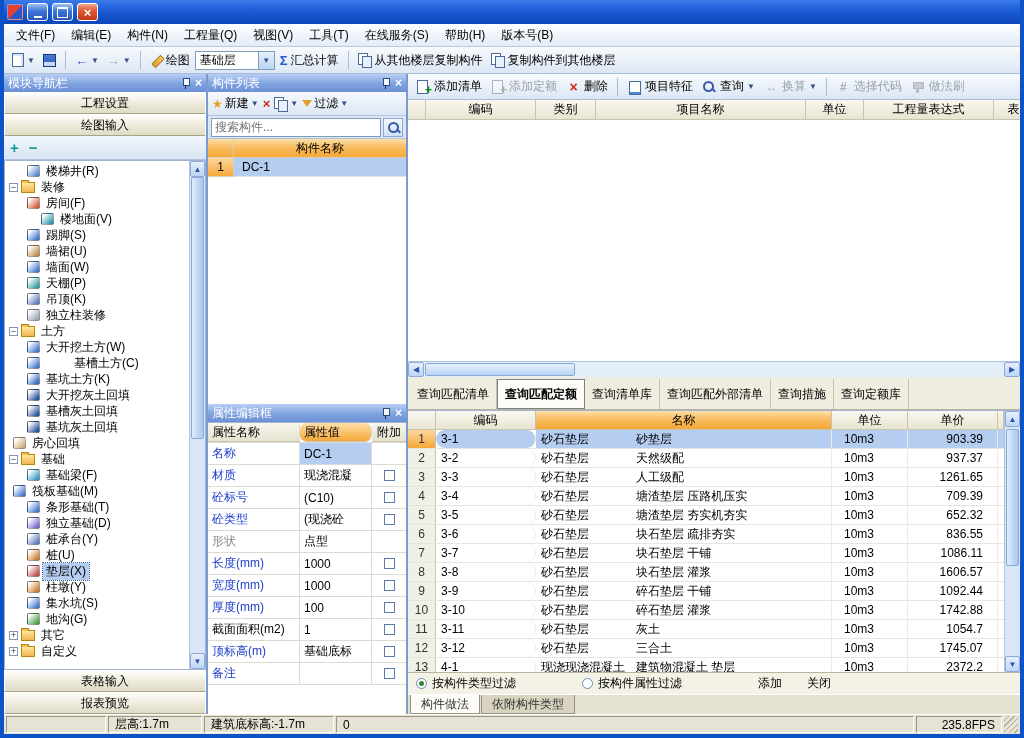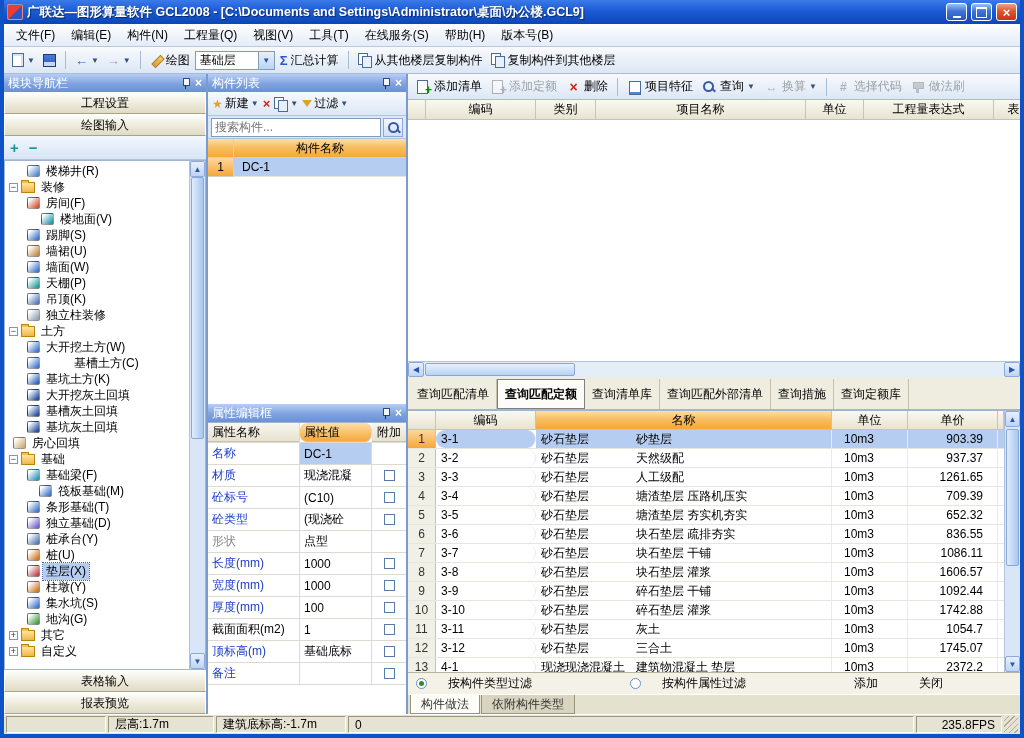--- a/index.html
+++ b/index.html
@@ -183,21 +183,21 @@
   .qg-fill { flex:1; }
   .qg-row.selected > div:not(.qg-num) { background:#B5CDF0; }
   .qg-row.selected .qg-num { background:linear-gradient(#FDD79E,#F5A838); }
 
   .vscroll { width:16px; flex:none; display:flex; flex-direction:column; background:#D8E6F8; border-left:1px solid #B0C4E0; }
   .sb-btn { height:16px; flex:none; display:flex; align-items:center; justify-content:center;
             color:#2A52A8; font-size:8px; background:linear-gradient(#E7F0FC,#BCD5F5); border:1px solid #8FA8D8; border-radius:2px; }
   .sb-track { flex:1; position:relative; }
   .sb-thumb { position:absolute; left:1px; right:1px; background:linear-gradient(90deg,#E0EDFC,#A8C6F0); border:1px solid #88A8D8; border-radius:2px; }
 
-  .filter-bar { height:22px; flex:none; display:flex; align-items:center; gap:21px; padding-left:8px;
+  .filter-bar { height:22px; flex:none; display:flex; align-items:center; gap:5px; padding-left:8px;
                 background:#F4F2E6; border-top:1px solid #B8B4A0; }
   .radio { width:11px; height:11px; flex:none; border-radius:50%; border:1px solid #6A8BC0; background:#fff; position:relative; }
   .radio.checked::after { content:""; position:absolute; inset:2px; border-radius:50%; background:#2E8A2E; }
   .fb-gap { width:56px; }
   .fb-btn { padding:2px 10px; }
 
   .bottom-tabs { height:20px; flex:none; display:flex; gap:1px; padding-left:2px; background:#E4E1CF; border-top:1px solid #FFF; }
   .btab { display:flex; align-items:center; padding:0 10px; background:#D8D4C0; border:1px solid #98947E; border-top:none; color:#333; }
   .btab.active { background:#FDFCF6; }
 
@@ -207,21 +207,20 @@
             border:1px solid; border-color:#9A9782 #FFFFFF #FFFFFF #9A9782; }
   .grip { width:14px; height:17px; background:repeating-linear-gradient(135deg, transparent 0 3px, #B0AC98 3px 4px); }
 </style>
 </head>
 <body>
 
 <div class="window">
 
   <div class="titlebar">
     <span class="app-icon"></span>
-    <span class="title-text">广联达—图形算量软件 GCL2008 - [C:\Documents and Settings\Administrator\桌面\办公楼.GCL9]</span>
     <span class="wbtn min"></span>
     <span class="wbtn max"></span>
     <span class="wbtn close"></span>
   </div>
 
   <div class="menubar" id="menubar">
       <span class="menu-item">文件(F)</span>
       <span class="menu-item">编辑(E)</span>
       <span class="menu-item">构件(N)</span>
       <span class="menu-item">工程量(Q)</span>
@@ -367,21 +366,21 @@
             </div>
             <div class="tree-row" style="padding-left: 4px;">
               <span class="expander">−</span>
               <span class="folder-icon"></span>
               <span class="tree-label">基础</span>
             </div>
             <div class="tree-row" style="padding-left: 22px;">
               <span class="tree-icon" style="background: linear-gradient(135deg, rgb(255, 255, 255) 15%, rgb(58, 155, 192) 85%);"></span>
               <span class="tree-label">基础梁(F)</span>
             </div>
-            <div class="tree-row" style="padding-left: 34px;">
+            <div class="tree-row" style="padding-left: 8px;">
               <span class="tree-icon" style="background: linear-gradient(135deg, rgb(255, 255, 255) 15%, rgb(74, 123, 208) 85%);"></span>
               <span class="tree-label">筏板基础(M)</span>
             </div>
             <div class="tree-row" style="padding-left: 22px;">
               <span class="tree-icon" style="background: linear-gradient(135deg, rgb(255, 255, 255) 15%, rgb(74, 123, 208) 85%);"></span>
               <span class="tree-label">条形基础(T)</span>
             </div>
             <div class="tree-row" style="padding-left: 22px;">
               <span class="tree-icon" style="background: linear-gradient(135deg, rgb(255, 255, 255) 15%, rgb(122, 107, 208) 85%);"></span>
               <span class="tree-label">独立基础(D)</span>
@@ -817,19 +816,19 @@
 
       <div class="bottom-tabs" id="bottomTabs">
           <div class="btab active">构件做法</div>
           <div class="btab">依附构件类型</div>
         </div>
     </div>
   </div>
 
   <div class="statusbar">
     <span class="sb-seg" style="width:100px"></span>
-    <span class="sb-seg" style="width:106px">层高:1.7m</span>
+    <span class="sb-seg" style="width:94px">层高:1.7m</span>
     <span class="sb-seg" style="width:130px">建筑底标高:-1.7m</span>
     <span class="sb-seg" style="flex:1">0</span>
     <span class="sb-seg" style="width:86px;justify-content:flex-end">235.8FPS</span>
     <span class="grip"></span>
   </div>
 </div>
 
 </body></html>

